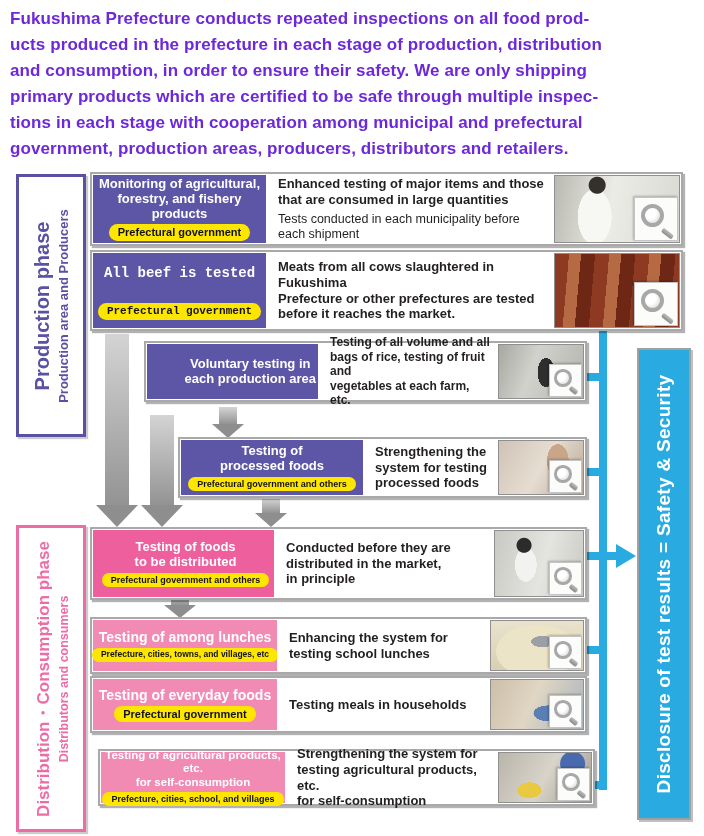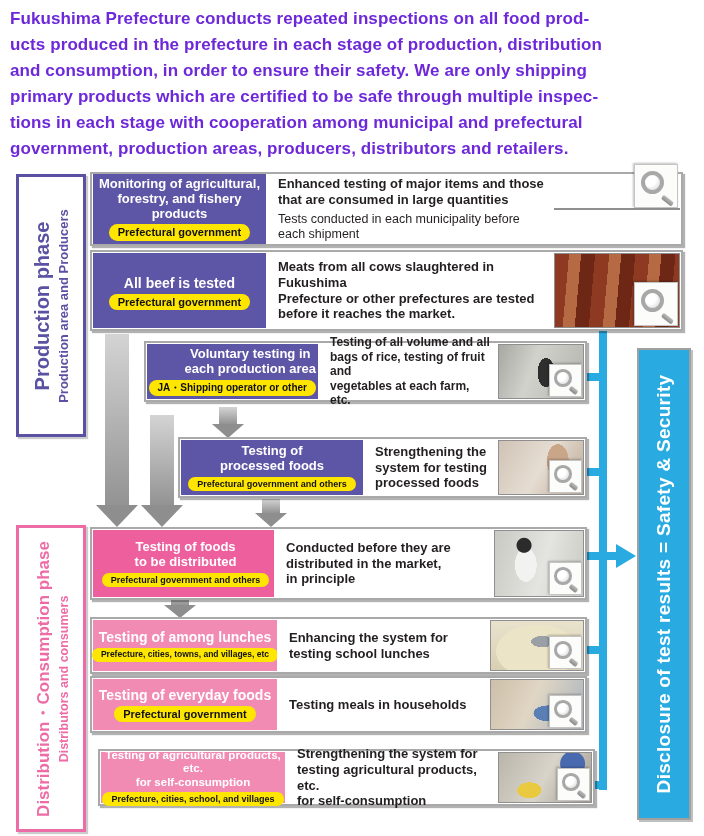--- a/index.html
+++ b/index.html
@@ -125,21 +125,21 @@
   .c-b3{ left:584px; top:373px; width:16px; height:8px; }
   .c-b4{ left:584px; top:468px; width:16px; height:8px; }
   .c-b6{ left:584px; top:646px; width:16px; height:8px; }
   .c-b8{ left:584px; top:781px; width:16px; height:8px; }
   .c-arr-s{ left:584px; top:552px; width:33px; height:8px; }
   .c-arr-h{ position:absolute; left:616px; top:544px; width:0; height:0;
             border-top:12px solid rgba(0,0,0,0); border-bottom:12px solid rgba(0,0,0,0);
             border-left:20px solid #29abe2; }
 
   
-  #row1{ left:90px; top:172px; width:593px; height:74px;align-items:center; }
+  #row1{ left:90px; top:172px; width:593px; height:74px; }
   #row2{ left:90px; top:250px; width:593px; height:81px; }
   #row3{ left:144px; top:341px; width:443px; height:61px; }
   #row4{ left:178px; top:437px; width:409px; height:61px; }
   #row5{ left:90px;  top:527px; width:497px; height:73px; }
   #row6{ left:90px;  top:617px; width:497px; height:57px; }
   #row7{ left:90px;  top:676px; width:497px; height:57px; }
   #row8{ left:98px;  top:749px; width:497px; height:57px; }
   #row1 .label-box, #row2 .label-box { width:173px; }
   #row3 .label-box{ width:171px;align-items:flex-end; } #row4 .label-box{ width:182px; }
   #row5 .label-box{ width:181px; }
@@ -212,42 +212,41 @@
     </div>
     <div class="photo ph-lab">
       <div class="magnifier mag-lg">
         <div class="mag-glass"></div>
         <div class="mag-handle"></div>
       </div>
     </div>
   </div>
 
   <div class="row" id="row2">
-    <div class="label-box bg-purple" style="padding:12px 2px 8px;">
+    <div class="label-box bg-purple" style="justify-content:space-between; padding:12px 2px 8px;font-family:Liberation Mono, monospace;">
       <div class="row-title t14">All beef is tested</div>
       <div class="pill p11">Prefectural government</div>
     </div>
     <div class="desc">
       <div class="desc-bold">Meats from all cows slaughtered in Fukushima
 Prefecture or other prefectures are tested
 before it reaches the market.</div>
     </div>
     <div class="photo ph-meat">
       <div class="magnifier mag-lg">
         <div class="mag-glass"></div>
         <div class="mag-handle"></div>
       </div>
     </div>
   </div>
 
   <div class="row" id="row3">
     <div class="label-box bg-purple">
       <div class="row-title t13">Voluntary testing in
 each production area</div>
-      <div class="pill p10">JA・Shipping operator or other</div>
     </div>
     <div class="desc">
       <div class="desc-bold" style="font-size:12px;">Testing of all volume and all
 bags of rice, testing of fruit and
 vegetables at each farm, etc.</div>
     </div>
     <div class="photo ph-warehouse">
       <div class="magnifier mag-sm">
         <div class="mag-glass"></div>
         <div class="mag-handle"></div>

